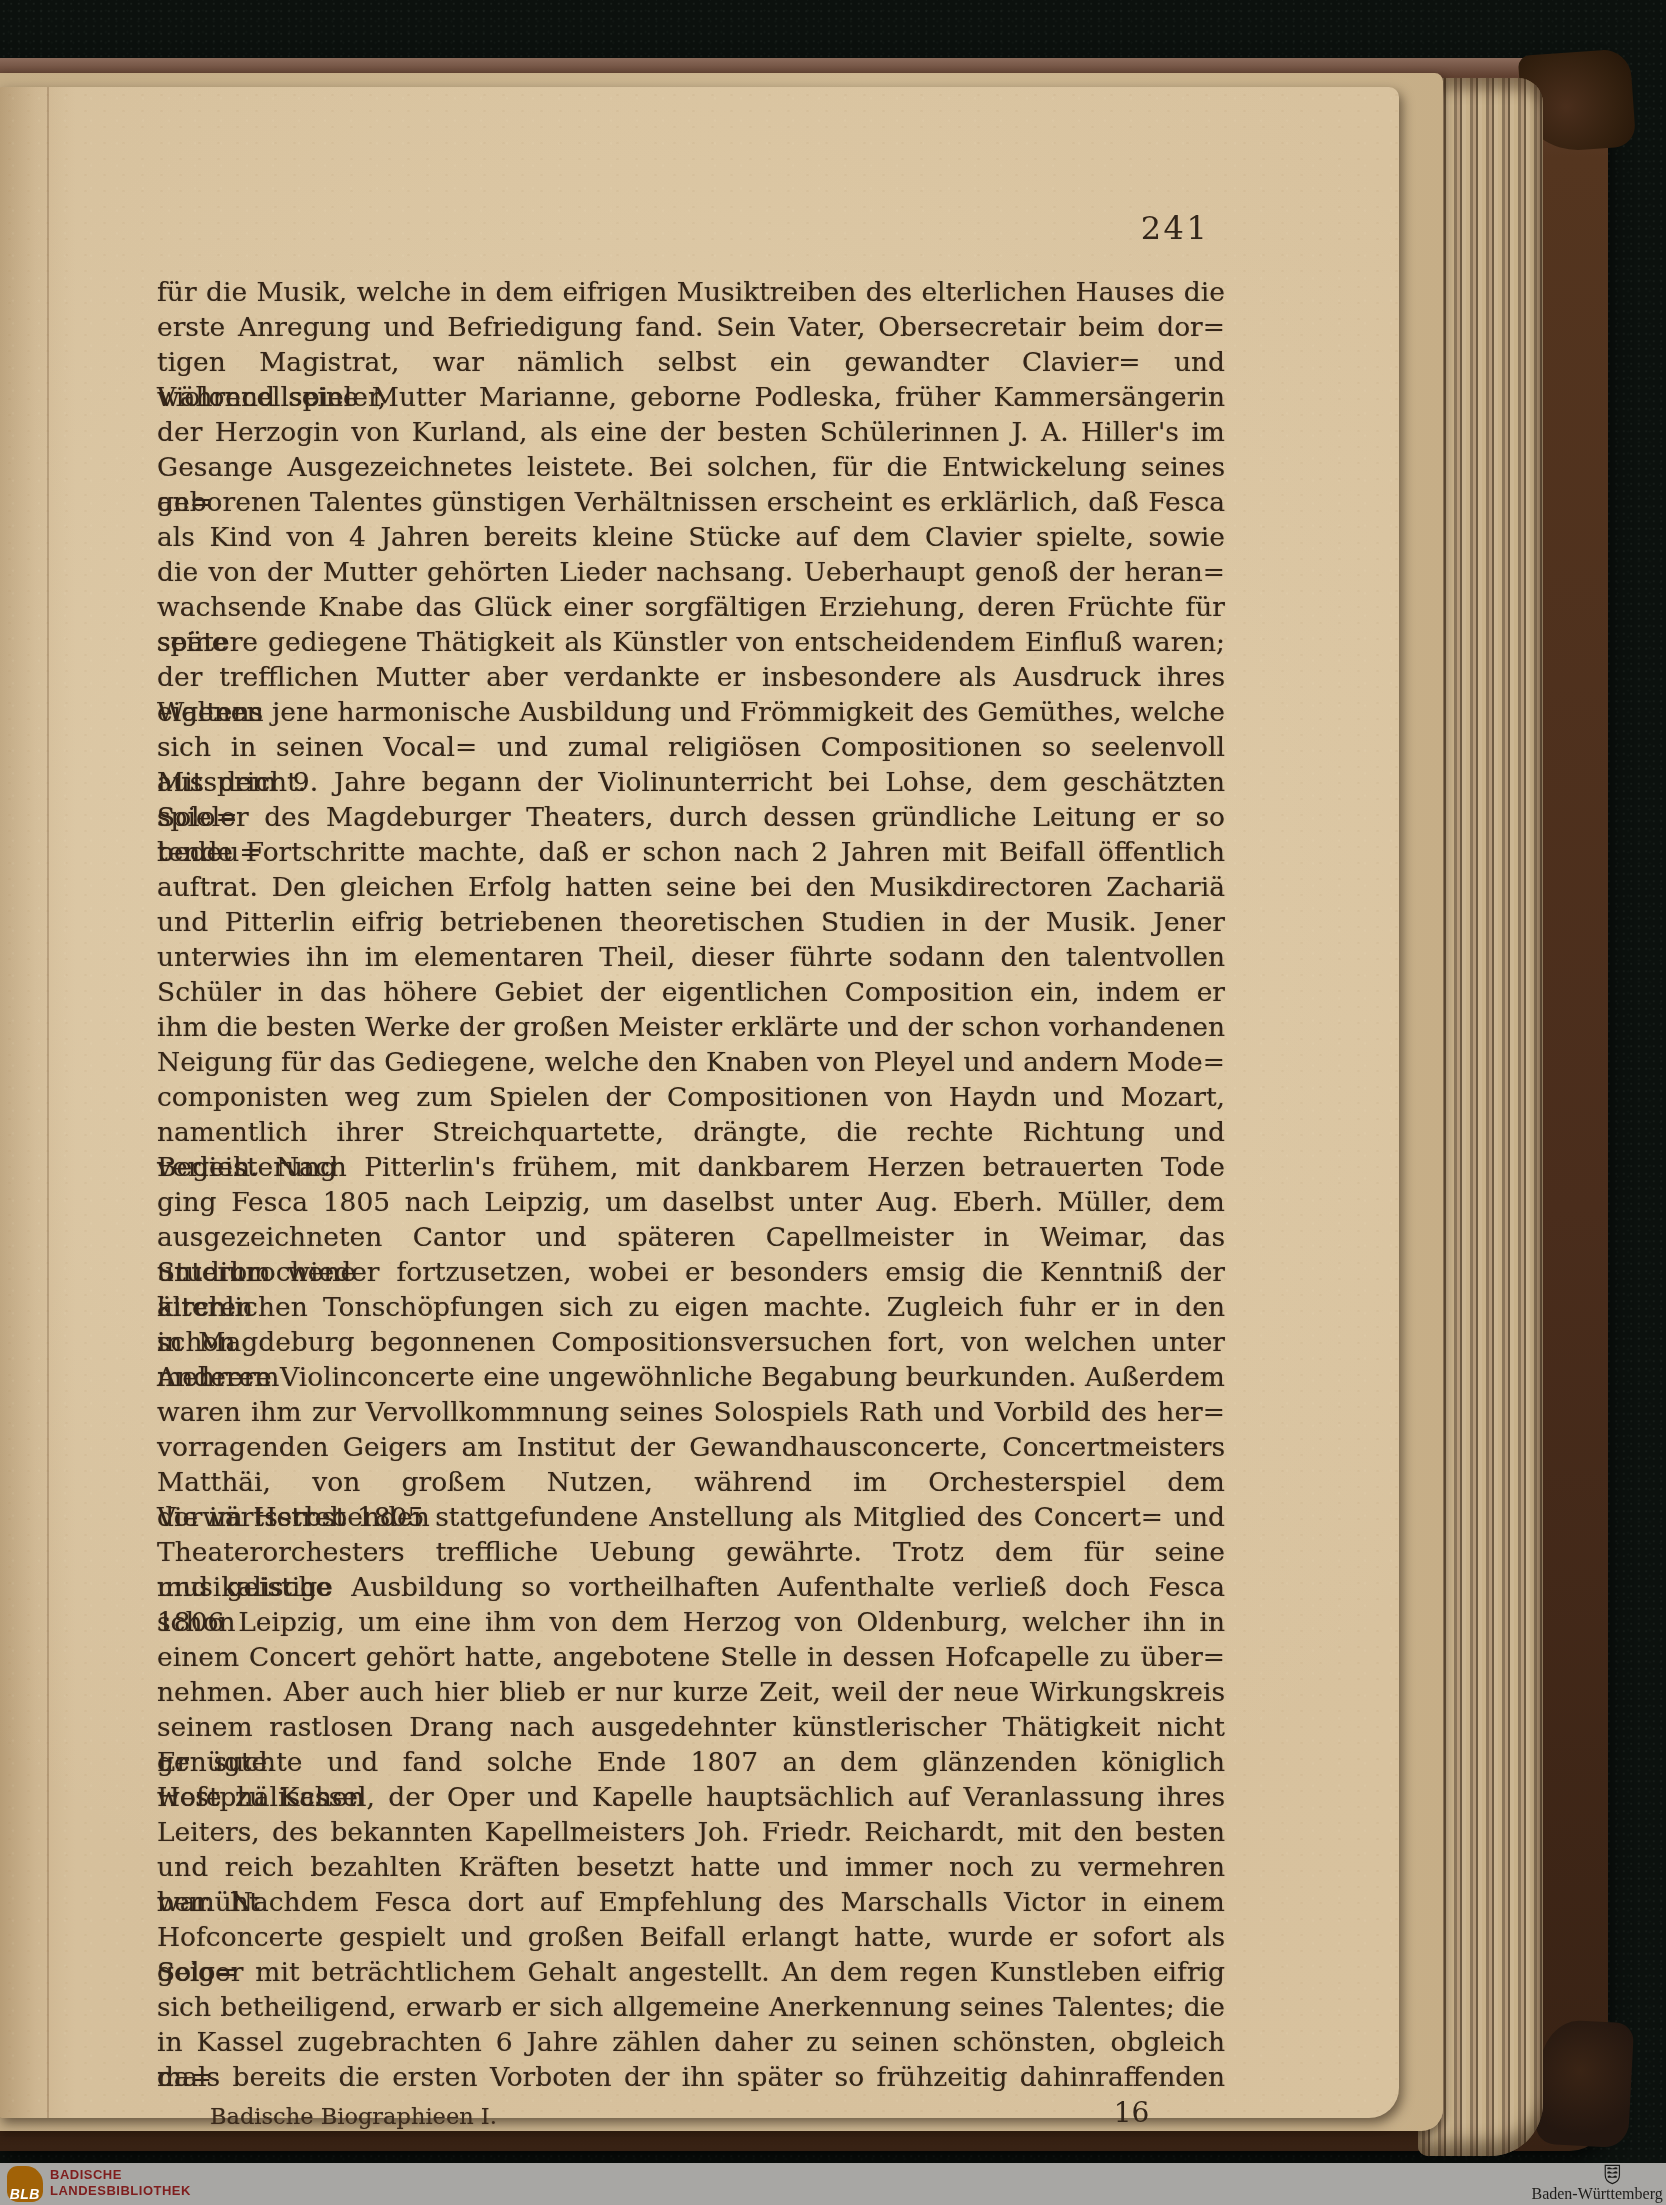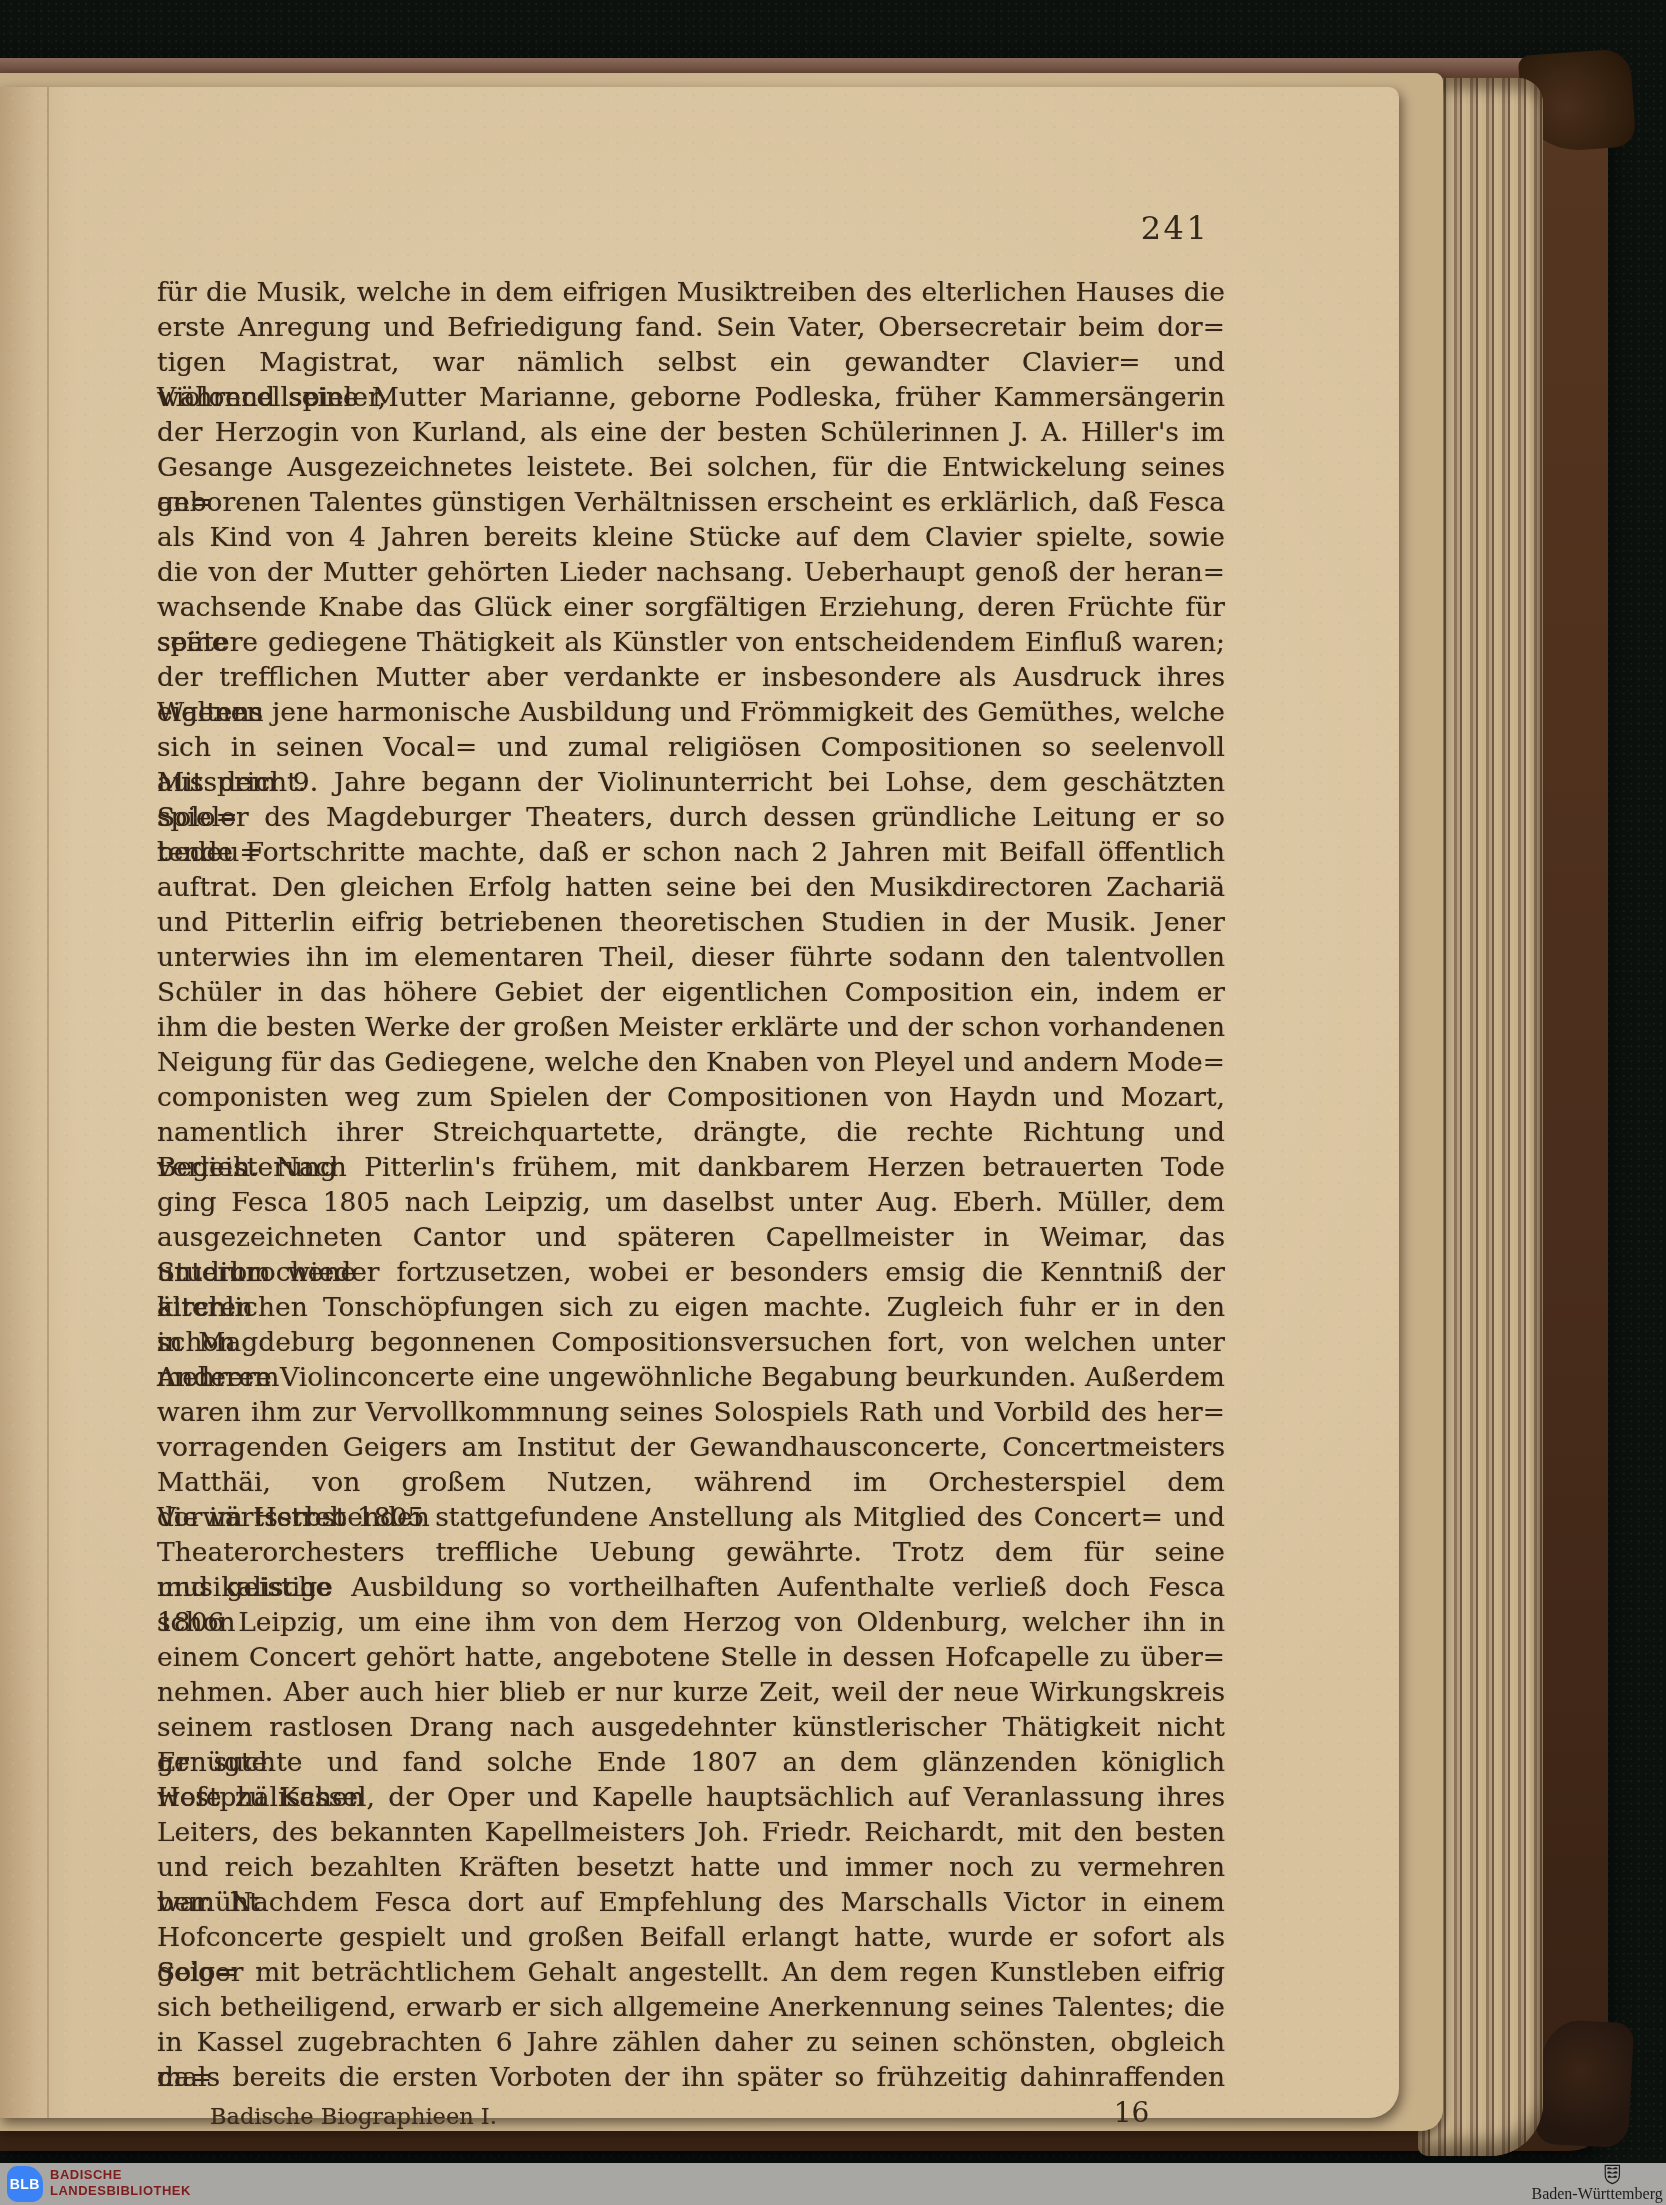--- a/index.html
+++ b/index.html
@@ -58,22 +58,22 @@
      text-shadow:0 0 0.8px rgba(45,28,12,.45);}
   .tl{text-align:justify;text-align-last:justify;white-space:normal;height:35px;overflow:visible;}
 
   .sig{position:absolute;left:210px;top:2016px;font-size:22.5px;color:#3a2a1c;
      text-shadow:0 0 0.8px rgba(45,28,12,.4);}
   .sheetno{position:absolute;left:1098px;top:2009px;width:67px;text-align:center;
      font-size:28px;color:#33261a;}
 
   
   .bar{position:absolute;left:0;top:2163px;width:1666px;height:42px;background:#a8a7a4;}
-  .blb-badge{position:absolute;left:6.7px;top:2.5px;width:36px;height:36px;background:#3b82f6;
-     border-radius:10.8px 17.5px 10.8px 10.8px;display:flex;align-items:center;justify-content:center;}
+  .blb-badge{position:absolute;left:6.7px;top:2.5px;width:36px;height:36px;background:#a16207;
+     border-radius:10.8px 17.5px 10.8px 10.8px;display:flex;align-items:flex-end;justify-content:center;font-style:italic;}
   .blb-badge span{color:#ffffff;font-family:"Liberation Sans",sans-serif;font-weight:bold;
      font-size:14px;letter-spacing:0.4px;}
   .blb-name{position:absolute;left:50px;top:4.2px;font-family:"Liberation Sans",sans-serif;
      font-weight:bold;font-size:13px;line-height:16px;color:#7f1d1d;letter-spacing:0.5px;}
   .bw{position:absolute;left:1551px;top:0;width:115px;height:42px;}
   .bw-crest{position:absolute;left:53px;top:0.8px;width:16.7px;height:21px;}
   .bw-label{position:absolute;right:3.3px;top:21.7px;font-family:"Liberation Serif","DejaVu Serif",serif;
      font-size:16px;color:#1e1d1b;white-space:nowrap;}
 </style>
 </head>

